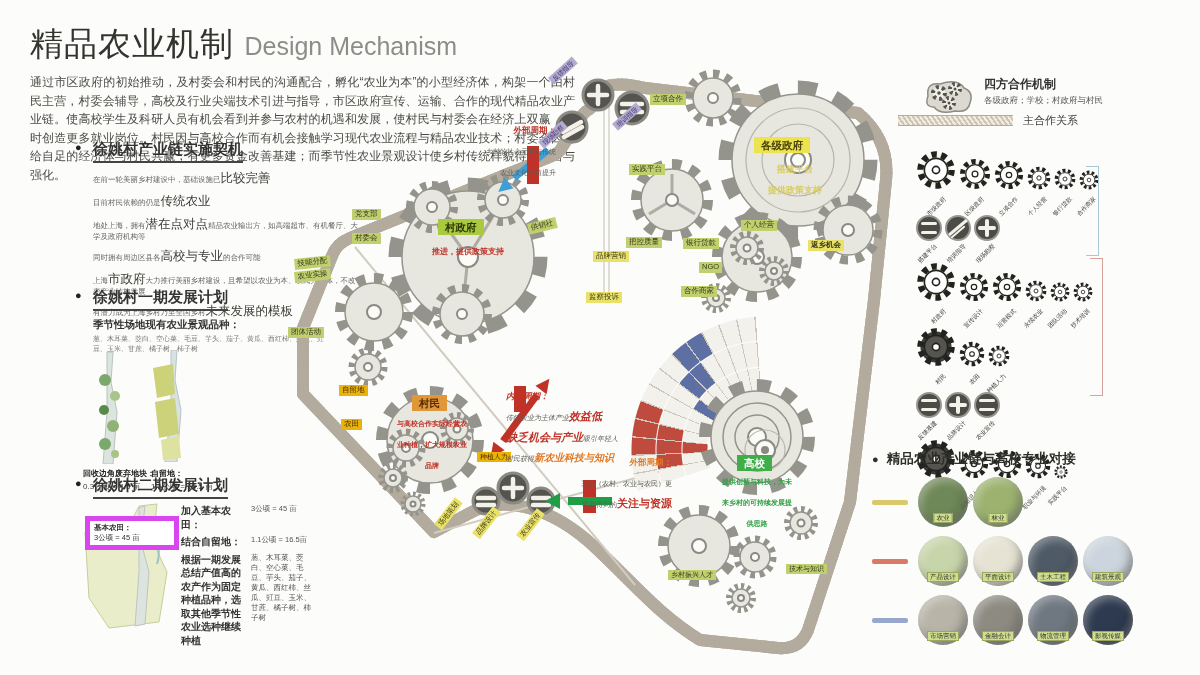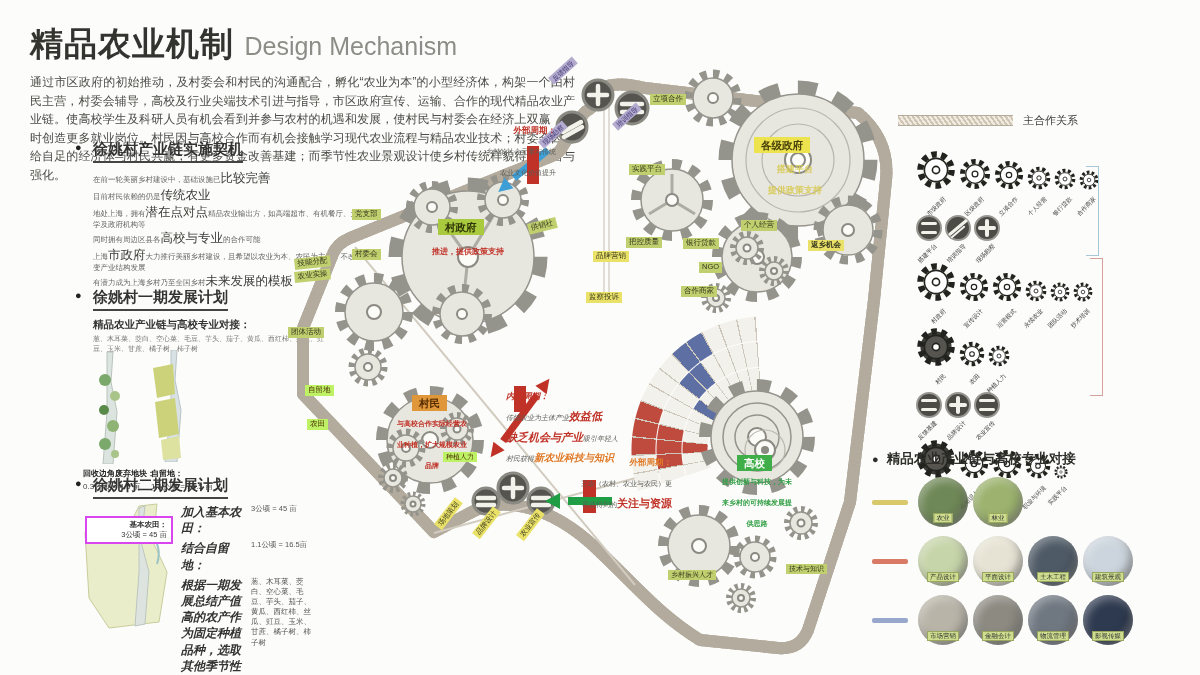--- a/index.html
+++ b/index.html
@@ -1,41 +1,41 @@
 <!DOCTYPE html>
 <html><head>
 <meta charset="utf-8">
 <style>
   html,body{margin:0;padding:0;background:#e8e8e8;}
   #page{position:relative;width:1200px;height:675px;background:#fcfcfa;overflow:hidden;
         font-family:"Liberation Sans","DejaVu Sans",sans-serif;color:#3a3a38;}
   
   #header{position:absolute;left:30px;top:22px;width:545px;}
-  #title-zh{font-size:33px;font-weight:bold;color:#333330;letter-spacing:1px;display:inline-block;}
+  #title-zh{font-size:33px;font-weight:normal;color:#333330;letter-spacing:1px;display:inline-block;}
   #title-en{font-size:25px;color:#8d8d88;margin-left:6px;display:inline-block;}
   #intro{margin-top:6px;font-size:12px;line-height:1.55;color:#4c4c48;text-align:justify;}
   
   .sec{position:absolute;}
   .sec-h{font-size:15px;font-weight:bold;color:#333;border-bottom:2px solid #444;display:inline-block;padding-bottom:2px;}
   .bullet{position:absolute;left:-18px;top:1px;font-size:11px;color:#222;}
   #sec1{left:93px;top:140px;width:265px;}
   #opp-lines{margin-top:8px;}
-  .opp-line{font-size:7.5px;color:#666;line-height:1.2;margin:2px 0;}
+  .opp-line{font-size:7.5px;color:#666;line-height:1.2;margin:8px 0;}
   .opp-line .big{font-size:12.5px;color:#3c3c38;}
   #sec2{left:93px;top:288px;width:260px;}
   .sub-h{font-size:10.5px;font-weight:bold;color:#333;margin-top:7px;}
   .crops{font-size:7px;color:#777;line-height:1.4;margin-top:2px;width:235px;}
   .stat{position:absolute;font-size:8px;color:#444;}
   .stat b{display:block;font-size:8px;color:#222;margin-bottom:2px;}
   #sec3{left:93px;top:476px;width:280px;}
   #p2-items{position:absolute;left:88px;top:28px;width:128px;}
   .p2-row{display:grid;grid-template-columns:66px 60px;column-gap:4px;margin-bottom:4px;}
-  .p2-row .lbl{font-size:12px;font-weight:bold;color:#333;line-height:1.35;font-style:italic;}
+  .p2-row .lbl{font-size:10px;font-weight:bold;color:#333;line-height:1.35;}
   .p2-row .val{font-size:7.5px;color:#555;line-height:1.35;}
-  .map-label-box{position:absolute;background:#fff;border:2px solid #d946ef;padding:2px 4px;font-size:7.5px;color:#333;line-height:1.3;text-align:right;}
+  .map-label-box{position:absolute;background:#fff;border:5px solid #d946ef;padding:2px 4px;font-size:7.5px;color:#333;line-height:1.3;}
   .map-label-box b{font-size:7.5px;}
   
   svg.layer{position:absolute;left:0;top:0;pointer-events:none;}
   #svg-bg{z-index:1;} #fan{z-index:2;} #svg-fg{z-index:3;} #overlay{z-index:4;}
   .belt-outer{fill:none;stroke:#b3ab9d;stroke-width:12;stroke-linejoin:round;}
   .belt-inner{fill:none;stroke:#f6f3ec;stroke-width:8;stroke-linejoin:round;}
   .belt-hatch{fill:none;stroke:#cdc3b2;stroke-width:6;stroke-linejoin:round;stroke-dasharray:1.6 2.6;}
   .subline{stroke:#d2ccc0;stroke-width:2;fill:none;}
   .guide{stroke:#ccc8be;stroke-width:1.2;}
   .teeth{fill:none;stroke:#95948c;stroke-dasharray:4.2 4.13;}
@@ -43,21 +43,21 @@
   .ghub{fill:#fbfbf8;stroke:#8a8982;stroke-width:2;}
   .spoke{stroke:#aeada4;stroke-width:3;}
   .ring{fill:none;stroke:#b9b6ab;stroke-width:1.2;}
   .dcirc{fill:#55544f;stroke:#8a8982;stroke-width:3;}
   .dbar{stroke:#f2f1ea;stroke-width:4.5;stroke-linecap:round;}
   
   #overlay{position:absolute;left:0;top:0;width:1200px;height:675px;pointer-events:none;}
   .chip{position:absolute;font-size:7.5px;padding:1px 3px;line-height:1.15;color:#37371f;white-space:nowrap;transform-origin:left top;}
   .chip.g{background:#c0d06e;}
   .chip.y{background:#eae268;}
-  .chip.o{background:#bef264;color:#4a2c06;}
+  .chip.o{background:#eab308;color:#4a2c06;margin-left:34px;}
   .chip.p{background:#b5abcf;color:#3a3470;font-size:6.5px;}
   .chip.box-green{background:#a9c93f;font-size:10.5px;font-weight:bold;padding:2px 7px;color:#2e3508;}
   .chip.box-yellow{background:#ece34f;font-size:10.5px;font-weight:bold;padding:2px 7px;color:#4a420a;}
   .chip.box-orange{background:#e0973a;font-size:10.5px;font-weight:bold;padding:2px 7px;color:#552c02;}
   .chip.box-dgreen{background:#3fae49;font-size:10.5px;font-weight:bold;padding:2px 7px;color:#fff;}
   .note{position:absolute;line-height:1.3;}
   .note .seg{font-size:7px;color:#5c5c56;}
   .note .tred{color:#c03227;font-weight:bold;font-size:8.5px;}
   .note .torg{color:#e07a28;font-weight:bold;font-size:8.5px;}
   .note .bred{color:#c03227;font-size:11px;font-weight:bold;}
@@ -318,21 +318,21 @@
       <line x1="612" y1="501" x2="568" y2="501" stroke="#1f9e46" stroke-width="8"></line>
       <polygon points="0,-8 15,0 0,8" fill="#1f9e46" transform="translate(560,501) rotate(180)"></polygon>
     </g>
   </svg>
 
   <div id="overlay">
       <span class="chip p" style="left: 548px; top: 78px; transform: rotate(-42deg);">反馈指导</span>
       <span class="chip p" style="left: 538px; top: 142px; transform: rotate(-42deg);">现场勘察</span>
       <span class="chip p" style="left: 612px; top: 124px; transform: rotate(-42deg);">培训指导</span>
       <span class="chip g" style="left: 352px; top: 209px;">党支部</span>
-      <span class="chip g" style="left: 352px; top: 249px;">村委会</span>
+      <span class="chip g" style="left: 352px; top: 233px;">村委会</span>
       <span class="chip box-green" style="left: 438px; top: 219px;">村政府</span>
       <span class="chip g" style="left: 527px; top: 224px; transform: rotate(-14deg);">供销社</span>
       <span class="chip g" style="left: 650px; top: 94px;">立项合作</span>
       <span class="chip g" style="left: 629px; top: 164px;">实践平台</span>
       <span class="chip box-yellow" style="left: 754px; top: 137px;">各级政府</span>
       <span class="chip g" style="left: 741px; top: 220px;">个人经营</span>
       <span class="chip g" style="left: 626px; top: 237px;">把控质量</span>
       <span class="chip g" style="left: 683px; top: 238px;">银行贷款</span>
       <span class="chip g" style="left: 699px; top: 262px;">NGO</span>
       <span class="chip g" style="left: 681px; top: 286px;">合作商家</span>
@@ -398,21 +398,21 @@
         <div class="opp-line"><span>地处上海，拥有</span><span class="big">潜在点对点</span><span>精品农业输出方，如高端超市、有机餐厅、大学及政府机构等</span></div>
         <div class="opp-line"><span>同时拥有周边区县各</span><span class="big">高校与专业</span><span>的合作可能</span></div>
         <div class="opp-line"><span>上海</span><span class="big">市政府</span><span>大力推行美丽乡村建设，且希望以农业为本、农民为主体，不改变产业结构发展</span></div>
         <div class="opp-line"><span>有潜力成为上海乡村乃至全国乡村</span><span class="big">未来发展的模板</span></div>
       </div>
   </div>
 
   <div id="sec2" class="sec">
     <span class="bullet">●</span>
     <div class="sec-h">徐姚村一期发展计划</div>
-    <div class="sub-h">精品农业产业链与高校专业对接：</div>
+    <div class="sub-h">季节性场地现有农业景观品种：</div>
     <div class="crops">葱、木耳菜、茭白、空心菜、毛豆、芋头、茄子、黄瓜、西红柿、丝瓜、豇豆、玉米、甘蔗、橘子树、柿子树</div>
     <svg width="50" height="112" style="position:absolute;left:-6px;top:64px;" viewBox="0 0 50 112">
       <path d="M20,0 L26,0 L24,30 L30,60 L26,112 L16,112 L20,60 Z" fill="#dbe4de" stroke="#b9c4bc" stroke-width="1"></path>
       <circle cx="18" cy="28" r="6" fill="#7ba86b"></circle>
         <circle cx="28" cy="44" r="5" fill="#a9c489"></circle>
       <circle cx="17" cy="58" r="5" fill="#5a8a4a"></circle>
         <circle cx="26" cy="74" r="6" fill="#8fb374"></circle>
       <circle cx="18" cy="92" r="6" fill="#7ba86b"></circle>
         <circle cx="28" cy="102" r="4" fill="#a9c489"></circle>
     </svg>
@@ -453,20 +453,35 @@
           <span class="lbl">结合自留地：</span>
           <span class="val">1.1公顷 = 16.5亩</span>
         </div>
         <div class="p2-row">
           <span class="lbl">根据一期发展总结产值高的农产作为固定种植品种，选取其他季节性农业选种继续种植</span>
           <span class="val">葱、木耳菜、茭白、空心菜、毛豆、芋头、茄子、黄瓜、西红柿、丝瓜、豇豆、玉米、甘蔗、橘子树、柿子树</span>
         </div>
       </div>
   </div>
 
+  <div id="mech">
+    <svg width="56" height="40" viewBox="0 0 56 40">
+      <path d="M8,20 Q6,6 20,8 Q38,2 44,12 Q54,16 50,27 Q48,37 35,35 Q20,39 14,31 Q4,31 8,20 Z" fill="#dcdad0" stroke="#8d8c84" stroke-width="1.5"></path>
+      <circle cx="19" cy="17" r="6" pathLength="100" fill="#f2f1ea" stroke="#55544e" stroke-width="4" stroke-dasharray="8 8.66"></circle>
+      <circle cx="35" cy="13" r="5" pathLength="100" fill="#f2f1ea" stroke="#55544e" stroke-width="4" stroke-dasharray="8 8.66"></circle>
+      <circle cx="29" cy="27" r="5" pathLength="100" fill="#f2f1ea" stroke="#55544e" stroke-width="4" stroke-dasharray="8 8.66"></circle>
+      <circle cx="19" cy="17" r="1.8" fill="#55544e"></circle>
+        <circle cx="35" cy="13" r="1.5" fill="#55544e"></circle>
+        <circle cx="29" cy="27" r="1.5" fill="#55544e"></circle>
+    </svg>
+    <div id="mech-txt">
+      <div class="t">四方合作机制</div>
+      <div class="s">各级政府；学校；村政府与村民</div>
+    </div>
+  </div>
   <div id="legend">
     <div class="leg-row">
       <div class="leg-swatch"></div>
       <div class="leg-lbl">主合作关系</div>
     </div>
   </div>
 
   <div id="chains">
       <div class="chain-row">
         <div class="chain-item"><svg width="40" height="40" viewBox="-50 -50 100 100">

